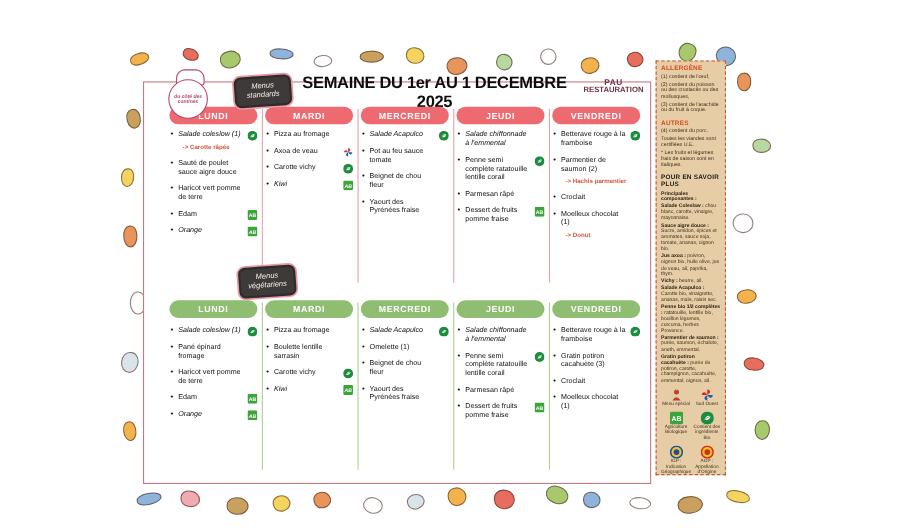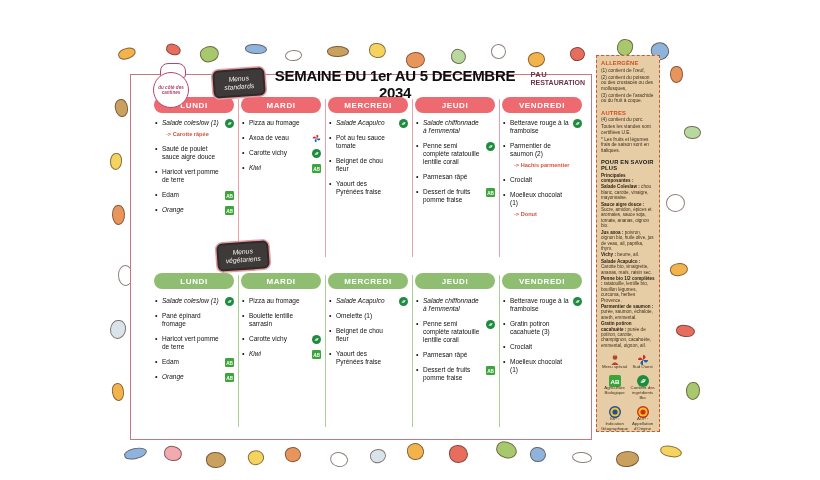--- a/index.html
+++ b/index.html
@@ -15,21 +15,21 @@
 
   
   .logo{position:absolute;left:20px;top:-12px;width:42px;height:46px;z-index:8;}
   .logo .hat{position:absolute;left:9px;top:0;width:24px;height:13px;background:#fff;
              border:1.5px solid #b5476b;border-radius:8px 8px 3px 3px;}
   .logo .ring{position:absolute;left:2px;top:9px;width:34px;height:34px;border-radius:50%;
               background:#fff;border:1.5px solid #b5476b;display:flex;align-items:center;justify-content:center;}
   .logo .ltxt{font-size:4.6px;font-weight:bold;color:#b5476b;text-align:center;line-height:1.1;font-style:italic;}
   .title{position:absolute;left:128px;top:-8px;width:272px;text-align:center;
          font-size:15px;font-weight:bold;color:#0d0d0d;letter-spacing:-0.3px;}
-  .brand{position:absolute;right:6px;top:-4px;text-align:left;color:#6e3347;line-height:1.05;}
+  .brand{position:absolute;right:6px;top:-4px;text-align:center;color:#6e3347;line-height:1.05;}
   .brand .b1{font-size:7.5px;font-weight:bold;letter-spacing:.5px;}
   .brand .b2{font-size:7px;font-weight:bold;}
 
   .chalk{position:absolute;width:52px;min-height:28px;background:#3e3a39;border-radius:6px;
          border:2px solid #2e2b2a;box-shadow:0 0 0 1.5px #e89aa2;color:#f5f2ea;
          display:flex;align-items:center;justify-content:center;text-align:center;
          font-size:6.8px;font-style:italic;line-height:1.25;padding:3px 2px;box-sizing:border-box;z-index:9;}
   .chalk.std{left:82px;top:-6px;transform:rotate(-4deg);}
   .chalk.veg{left:86px;top:167px;transform:rotate(-4deg);}
 
@@ -109,21 +109,21 @@
       <div class="doodle" style="left: 686.391px; top: 382.416px; width: 13.5283px; height: 17.871px; border: 1.2px solid rgba(70, 45, 35, 0.6); background: rgb(168, 200, 110); border-radius: 50% 45% 55% 50%; transform: rotate(-1.18874deg);"></div>
     </div>
 
   <div class="panel">
     <div class="logo">
       <div class="hat"></div>
       <div class="ring">
         <div class="ltxt">du côté des cantines</div>
       </div>
     </div>
-    <div class="title">SEMAINE DU 1er AU 5 DECEMBRE 2034</div>
+    <div class="title">SEMAINE DU 1er AU 1 DECEMBRE 2025</div>
     <div class="brand">
       <div class="b1">PAU</div>
       <div class="b2">RESTAURATION</div>
     </div>
     <div class="chalk std">Menus standards</div>
     <div class="chalk veg">Menus végétariens</div>
     <div id="grid">
         <div class="pill" style="left: 23px; top: 22px; background: rgb(237, 107, 112);">LUNDI</div>
         <div class="col" style="left: 23px; top: 44px;">
           <div class="mi it"><span class="bullet">•</span><span>Salade coleslow (1)</span><span class="ic"><svg viewBox="0 0 10 10" width="9" height="9">

